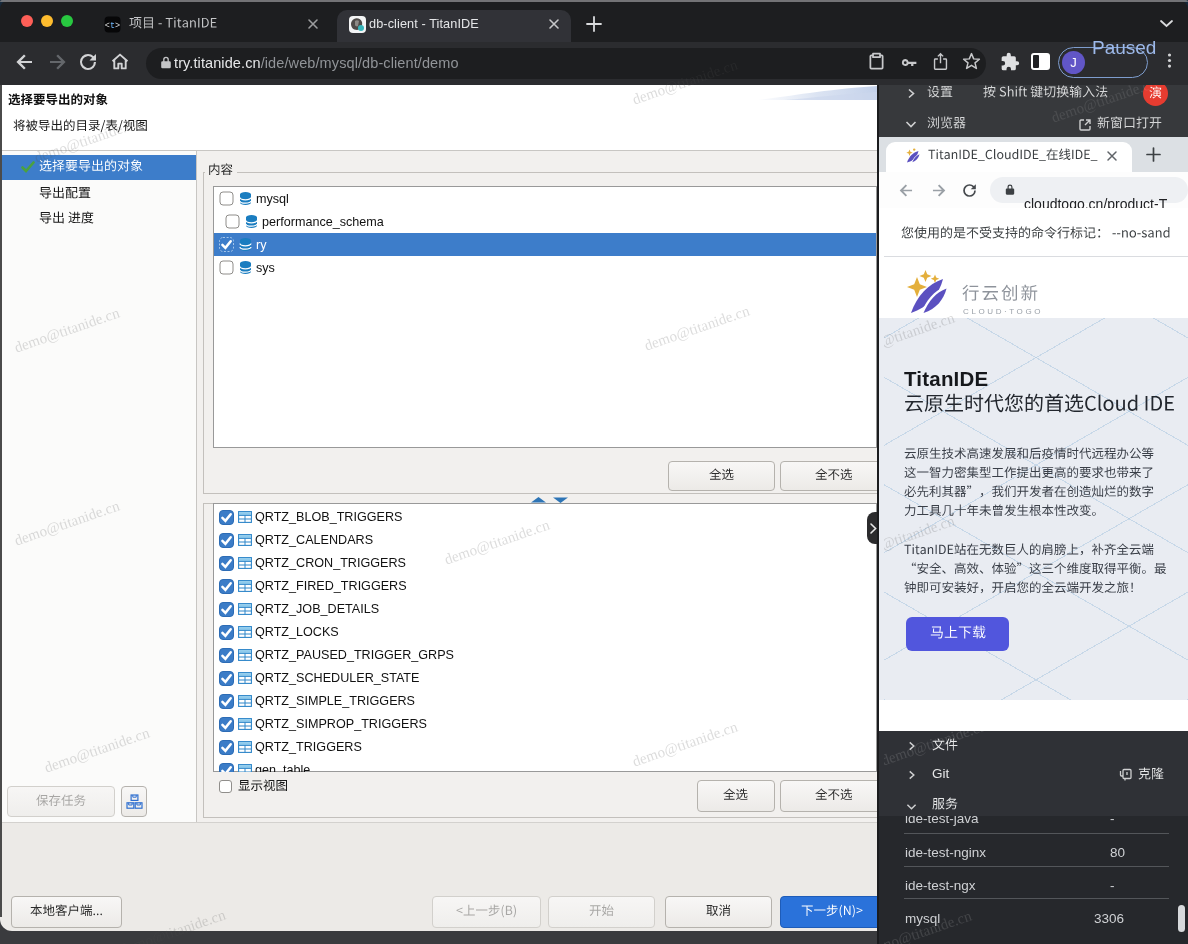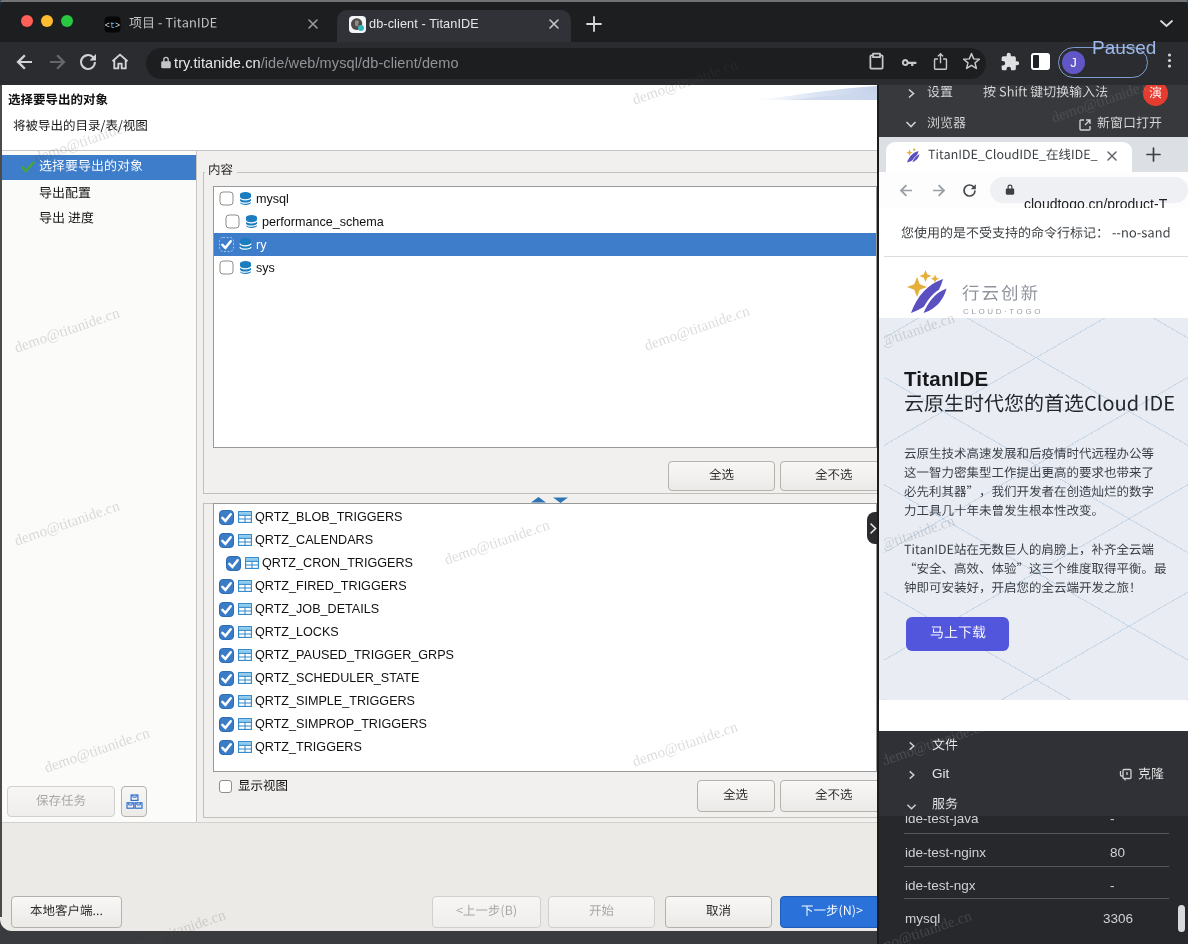--- a/index.html
+++ b/index.html
@@ -249,21 +249,21 @@
           <path d="M3.4 7.9l3 3 5.3-6.6" stroke="#fff" stroke-width="2.5" fill="none" stroke-linecap="round"></path>
         </svg>
         <span style="width:4px"></span>
         <svg width="14" height="14" viewBox="0 0 14 14">
           <rect x="0.6" y="1.6" width="12.8" height="10.8" fill="#fff" stroke="#2e86c9" stroke-width="1.1"></rect>
           <rect x="1.1" y="2.1" width="11.8" height="3" fill="#8ecaec"></rect>
           <path d="M0.6 5.4h12.8M0.6 9h12.8M7 5.4v7" stroke="#2e86c9" stroke-width="1"></path>
         </svg>
         <span class="rowtxt" style="color:#111">QRTZ_CALENDARS</span>
       </div>
- <div class="row" style="left:214px;top:466.5px;width:538px;padding-left:12px">
+ <div class="row" style="left:214px;top:466.5px;width:538px;padding-left:5px">
         <svg width="15" height="15" viewBox="0 0 15 15">
           <rect x="0.5" y="0.5" width="14" height="14" rx="3.5" fill="#3b7cc7" stroke="#2d6cb5"></rect>
           <path d="M3.4 7.9l3 3 5.3-6.6" stroke="#fff" stroke-width="2.5" fill="none" stroke-linecap="round"></path>
         </svg>
         <span style="width:4px"></span>
         <svg width="14" height="14" viewBox="0 0 14 14">
           <rect x="0.6" y="1.6" width="12.8" height="10.8" fill="#fff" stroke="#2e86c9" stroke-width="1.1"></rect>
           <rect x="1.1" y="2.1" width="11.8" height="3" fill="#8ecaec"></rect>
           <path d="M0.6 5.4h12.8M0.6 9h12.8M7 5.4v7" stroke="#2e86c9" stroke-width="1"></path>
         </svg>
@@ -365,20 +365,33 @@
           <rect x="0.5" y="0.5" width="14" height="14" rx="3.5" fill="#3b7cc7" stroke="#2d6cb5"></rect>
           <path d="M3.4 7.9l3 3 5.3-6.6" stroke="#fff" stroke-width="2.5" fill="none" stroke-linecap="round"></path>
         </svg>
         <span style="width:4px"></span>
         <svg width="14" height="14" viewBox="0 0 14 14">
           <rect x="0.6" y="1.6" width="12.8" height="10.8" fill="#fff" stroke="#2e86c9" stroke-width="1.1"></rect>
           <rect x="1.1" y="2.1" width="11.8" height="3" fill="#8ecaec"></rect>
           <path d="M0.6 5.4h12.8M0.6 9h12.8M7 5.4v7" stroke="#2e86c9" stroke-width="1"></path>
         </svg>
         <span class="rowtxt" style="color:#111">QRTZ_TRIGGERS</span>
+      </div>
+ <div class="row" style="left:214px;top:673.5px;width:662px;padding-left:5px">
+        <svg width="15" height="15" viewBox="0 0 15 15">
+          <rect x="0.5" y="0.5" width="14" height="14" rx="3.5" fill="#3b7cc7" stroke="#2d6cb5"></rect>
+          <path d="M3.4 7.9l3 3 5.3-6.6" stroke="#fff" stroke-width="2.5" fill="none" stroke-linecap="round"></path>
+        </svg>
+        <span style="width:4px"></span>
+        <svg width="14" height="14" viewBox="0 0 14 14">
+          <rect x="0.6" y="1.6" width="12.8" height="10.8" fill="#fff" stroke="#2e86c9" stroke-width="1.1"></rect>
+          <rect x="1.1" y="2.1" width="11.8" height="3" fill="#8ecaec"></rect>
+          <path d="M0.6 5.4h12.8M0.6 9h12.8M7 5.4v7" stroke="#2e86c9" stroke-width="1"></path>
+        </svg>
+        <span class="rowtxt" style="color:#111">gen_table</span>
       </div>
 </div>
 
  <div class="a" style="left:867px;top:427px;width:12px;height:32px;background:#2b2b2d;border-radius:8px 0 0 8px"></div>
  <svg class="a" style="left:868.5px;top:437px" width="9" height="13" viewBox="0 0 9 13">
       <path d="M2 2l4.6 4.5L2 11" stroke="#e8e8e8" stroke-width="1.6" fill="none" stroke-linecap="round"></path>
     </svg>
 
  <div class="cb" style="left:219px;top:695px"></div>
  <div class="a" style="left:238px;top:694px">
@@ -641,21 +654,21 @@
   <div class="a" style="left:21px;top:-5px;font-size:13.5px;color:#cfd1d4">ide-test-java</div>
   <div class="a" style="left:226px;top:-5px;font-size:13.5px;color:#cfd1d4">-</div>
   <div class="a" style="left:20px;top:17px;width:265px;height:1px;background:#53565a"></div>
   <div class="a" style="left:21px;top:29px;font-size:13.5px;color:#cfd1d4">ide-test-nginx</div>
   <div class="a" style="left:226px;top:29px;font-size:13.5px;color:#cfd1d4">80</div>
   <div class="a" style="left:20px;top:50px;width:265px;height:1px;background:#53565a"></div>
   <div class="a" style="left:21px;top:62px;font-size:13.5px;color:#cfd1d4">ide-test-ngx</div>
   <div class="a" style="left:226px;top:62px;font-size:13.5px;color:#cfd1d4">-</div>
   <div class="a" style="left:20px;top:82px;width:265px;height:1px;background:#53565a"></div>
   <div class="a" style="left:21px;top:95px;font-size:13.5px;color:#cfd1d4">mysql</div>
-  <div class="a" style="left:219px;top:95px;font-size:13.5px;color:#cfd1d4">3306</div>
+  <div class="a" style="left:210px;top:95px;font-size:13.5px;color:#cfd1d4">3306</div>
  </div>
  <div class="a" style="left:294px;top:820px;width:7px;height:27px;border-radius:4px;background:#d7d9dc"></div>
  <div class="wm" style="left:-37px;top:242px">demo@titanide.cn</div>
  <div class="wm" style="left:-37px;top:445px">demo@titanide.cn</div>
  <div class="wm wmw" style="left:165px;top:7px">demo@titanide.cn</div>
  <div class="wm" style="left:-5px;top:650px;color:rgba(255,255,255,.13)">demo@titanide.cn</div>
  <div class="wm" style="left:-20px;top:840px;color:rgba(255,255,255,.13)">demo@titanide.cn</div>
 </div>
 
 <div class="wm" style="left:32px;top:132px">demo@titanide.cn</div>

